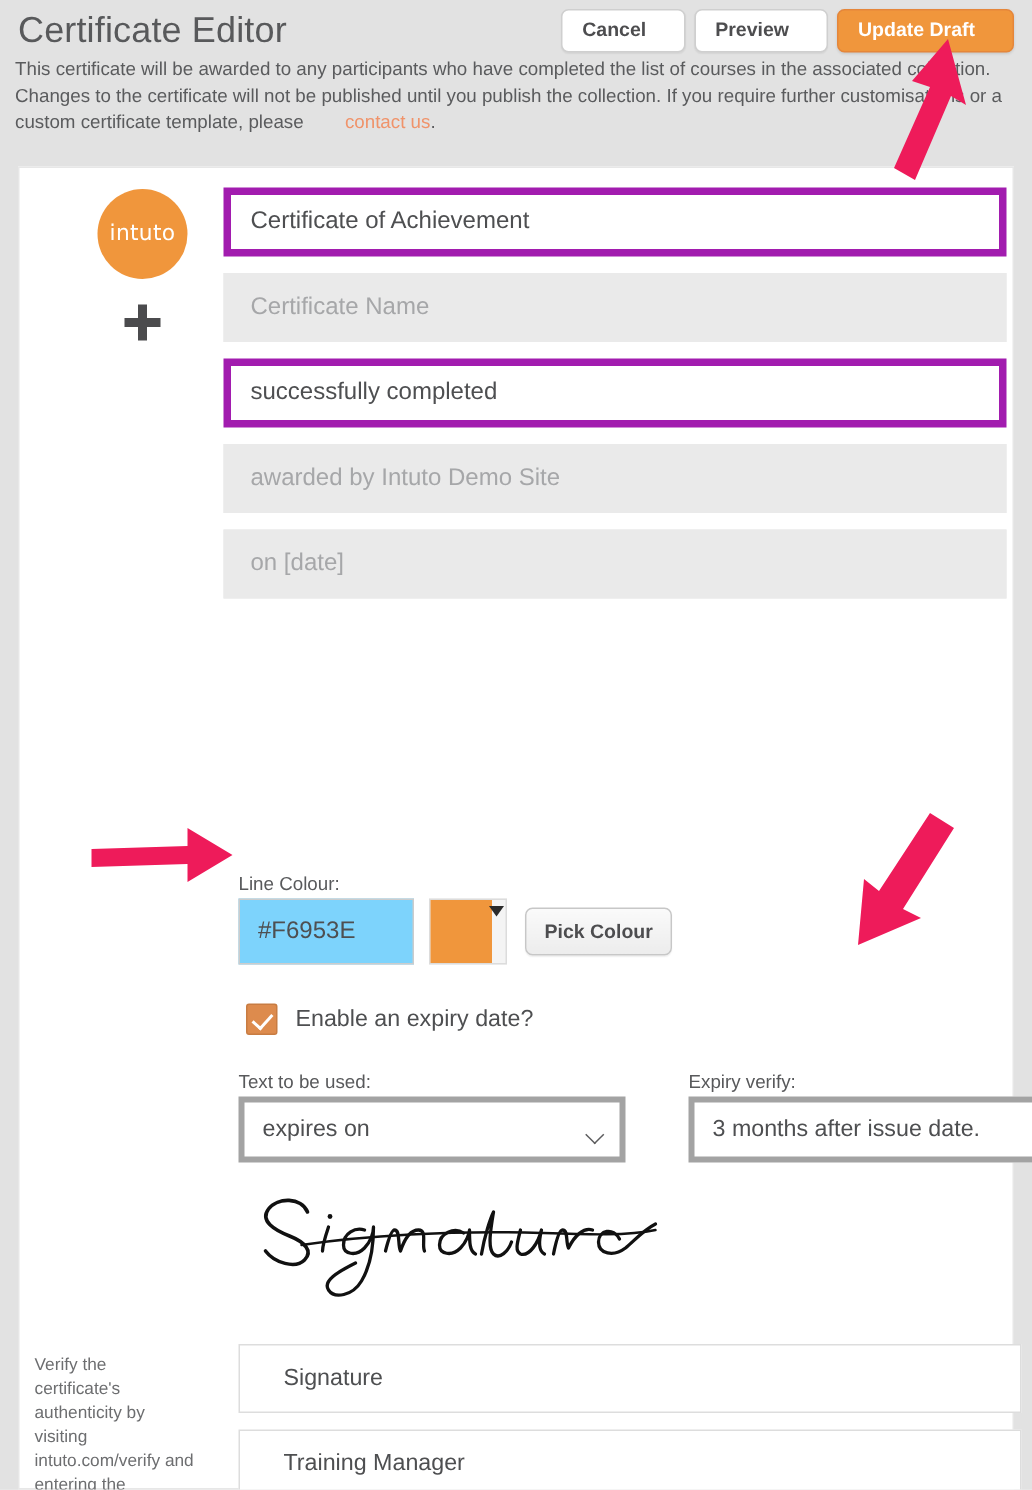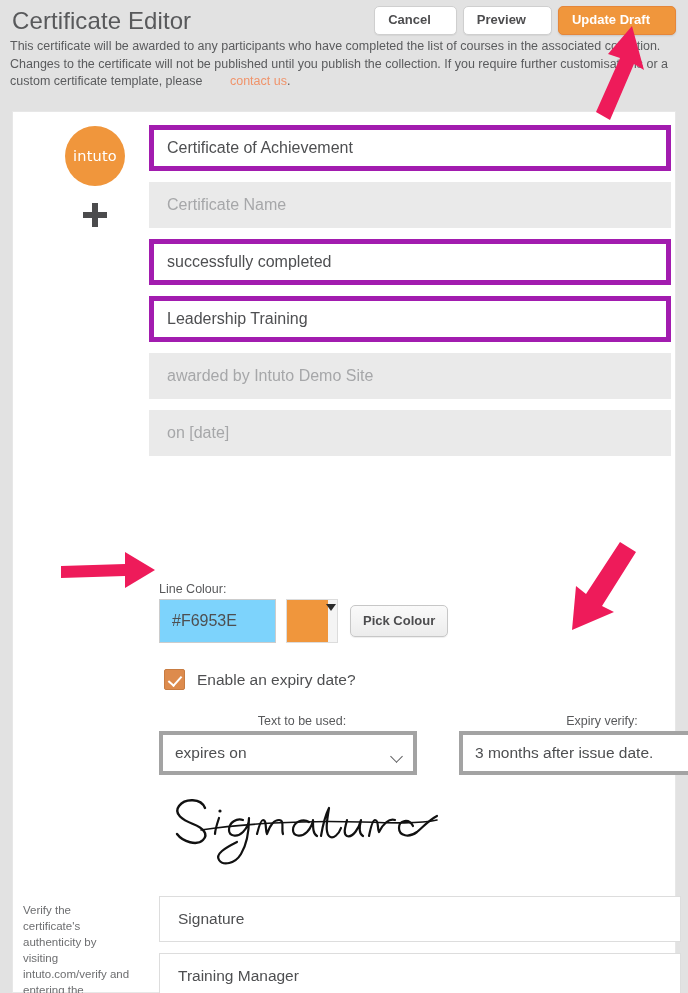--- a/index.html
+++ b/index.html
@@ -200,21 +200,21 @@
     margin-left: 12px;
     font-size: 15.5px;
     color: #4e4f51;
   }
 
   
   .select-row {
     position: absolute; left: 146px; top: 602px;
     display: flex; gap: 14px;
   }
-  .select-group { width: 286px; text-align: center; }
+  .select-group { width: 286px; }
   .select-box {
     width: 258px; height: 44px;
     border: 4px solid #a3a3a3;
     background: #ffffff;
     display: flex; align-items: center;
     padding: 0 12px;
     font-size: 15.5px;
     color: #4e4f51;
     position: relative;
     cursor: pointer;
@@ -233,21 +233,21 @@
     width: 300px; height: 82px;
   }
   .sig-fields {
     position: absolute; left: 146px; top: 784px;
   }
   .sig-field {
     width: 522px; height: 46px;
     border: 1px solid #dddddd;
     background: #fff;
     display: flex; align-items: center;
-    padding: 0 18px;
+    padding: 0 29px;
     font-size: 15.5px;
     color: #4e4f51;
     margin-bottom: 11px;
     text-align: right;
   }
 
   
   .verify-text {
     position: absolute; left: 10px; top: 790px;
     width: 108px;
@@ -282,21 +282,20 @@
       <div class="logo-circle">
         <span class="logo-text">intuto</span>
       </div>
       <div class="plus-icon"></div>
     </div>
 
     <div class="fields">
       <div class="field">Certificate of Achievement</div>
       <div class="field readonly">Certificate Name</div>
       <div class="field">successfully completed</div>
-      <div class="field">Leadership Training</div>
       <div class="field readonly">awarded by Intuto Demo Site</div>
       <div class="field readonly">on [date]</div>
     </div>
 
     <div class="linecolour-block">
       <div class="small-label">Line Colour:</div>
       <div class="lc-row">
         <div class="hex-input">#F6953E</div>
         <div class="swatch-wrap">
           <div class="swatch"></div>

